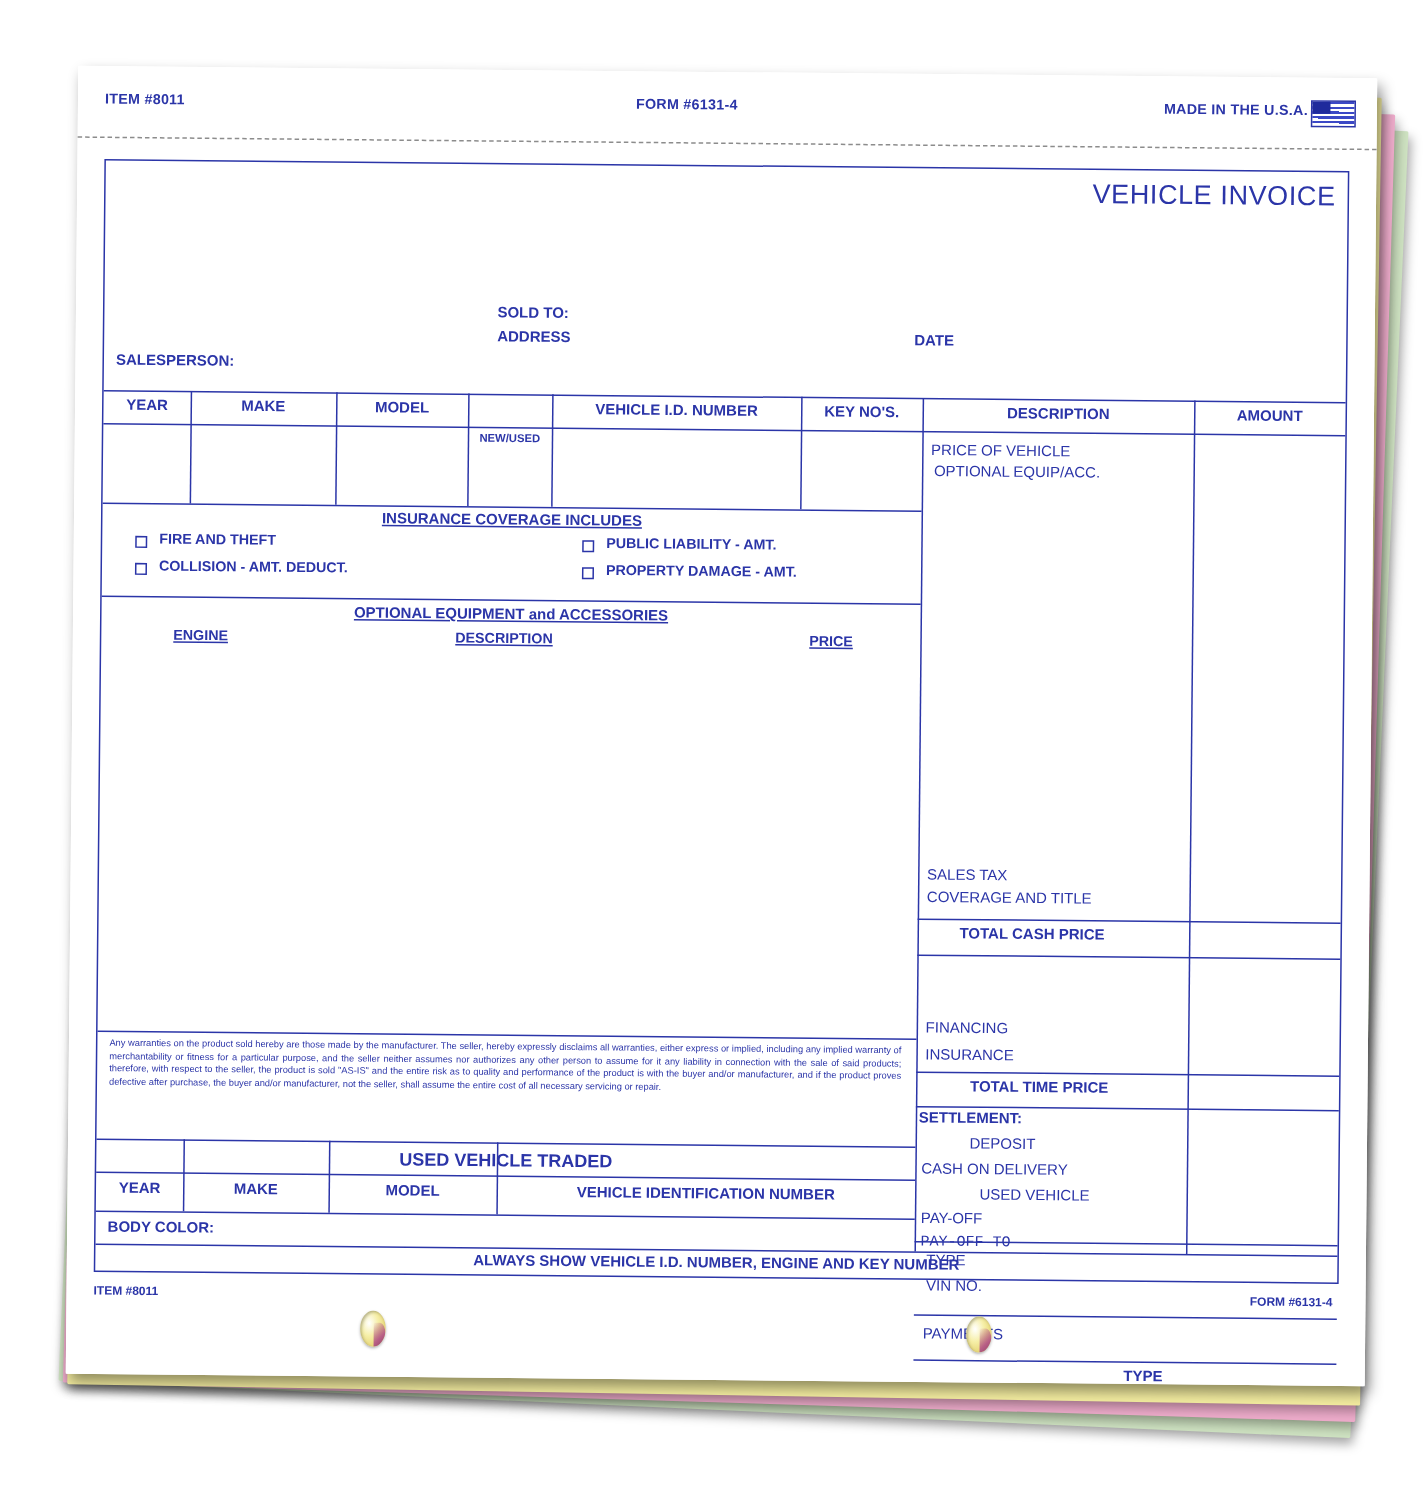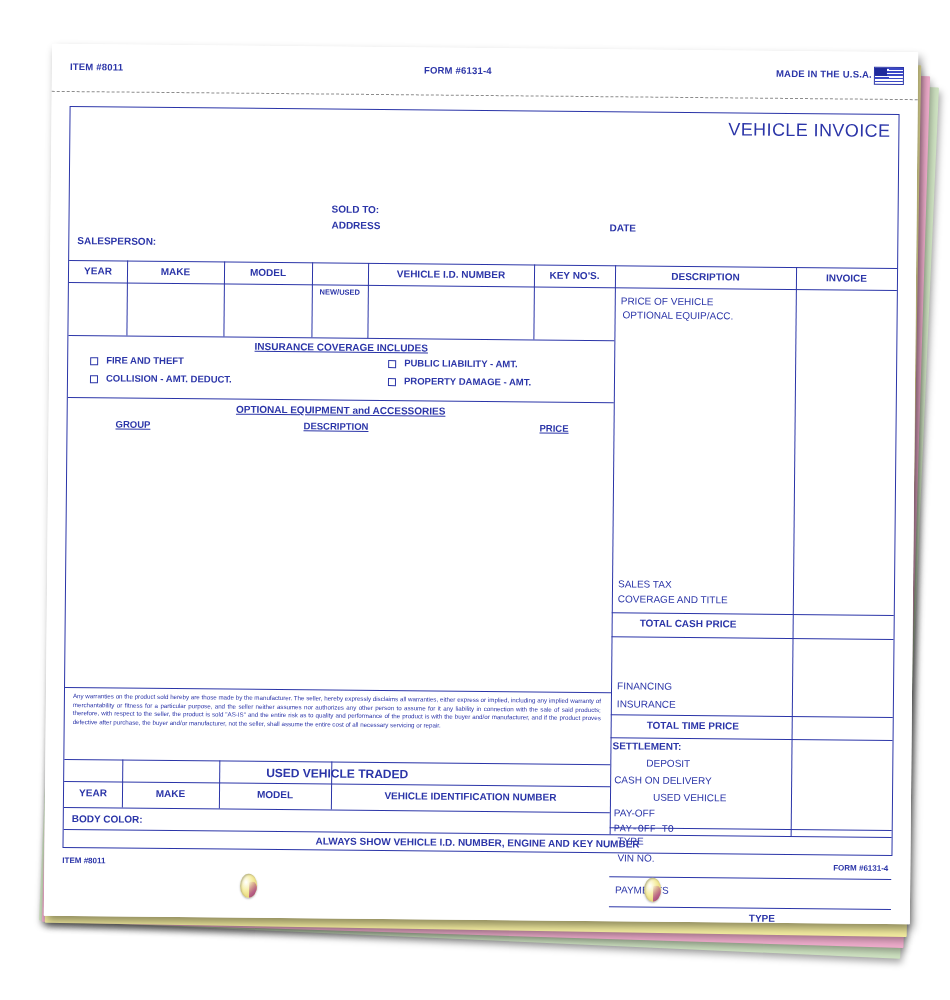--- a/index.html
+++ b/index.html
@@ -219,38 +219,38 @@
       <div class="vl" style="left:155px;top:652px;height:48px;"></div>
       <div class="vl" style="left:267px;top:652px;height:48px;"></div>
 
       <div class="cellhdr" style="left:0px;width:58px;">YEAR</div>
       <div class="cellhdr" style="left:58px;width:97px;">MAKE</div>
       <div class="cellhdr" style="left:155px;width:88px;">MODEL</div>
       <div class="cellhdr small" style="left:243px;width:56px;top:160px;">NEW/USED</div>
       <div class="cellhdr" style="left:299px;width:166px;">VEHICLE I.D. NUMBER</div>
       <div class="cellhdr" style="left:465px;width:81px;">KEY NO'S.</div>
       <div class="cellhdr" style="left:546px;width:181px;">DESCRIPTION</div>
-      <div class="cellhdr" style="left:727px;width:101px;">INVOICE</div>
+      <div class="cellhdr" style="left:727px;width:101px;">AMOUNT</div>
 
       <div class="ins-title">INSURANCE COVERAGE INCLUDES</div>
 
       <span class="chk" style="left:22px;top:250px;"></span>
       <span class="chklbl" style="left:38px;top:247px;">FIRE AND THEFT</span>
 
       <span class="chk" style="left:22px;top:268px;"></span>
       <span class="chklbl" style="left:38px;top:265px;">COLLISION - AMT. DEDUCT.</span>
 
       <span class="chk" style="left:320px;top:250px;"></span>
       <span class="chklbl" style="left:336px;top:247px;">PUBLIC LIABILITY - AMT.</span>
 
       <span class="chk" style="left:320px;top:268px;"></span>
       <span class="chklbl" style="left:336px;top:265px;">PROPERTY DAMAGE - AMT.</span>
 
       <div class="opt-title">OPTIONAL EQUIPMENT and ACCESSORIES</div>
-      <span class="opt-col" style="left:48px;top:311px;">GROUP</span>
+      <span class="opt-col" style="left:48px;top:311px;">ENGINE</span>
       <span class="opt-col" style="left:236px;top:311px;">DESCRIPTION</span>
       <span class="opt-col" style="left:460px;top:311px;margin-left:12px;">PRICE</span>
 
       <span class="lbl reg" style="left:552px;top:183px;">PRICE OF VEHICLE</span>
       <span class="lbl reg" style="left:554px;top:197px;">OPTIONAL EQUIP/ACC.</span>
       <span class="lbl reg" style="left:552px;top:466px;">SALES TAX</span>
       <span class="lbl reg" style="left:552px;top:481px;">COVERAGE AND TITLE</span>
       <span class="lbl" style="left:574px;top:505px;">TOTAL CASH PRICE</span>
 
       <span class="lbl reg" style="left:552px;top:568px;">FINANCING</span>

